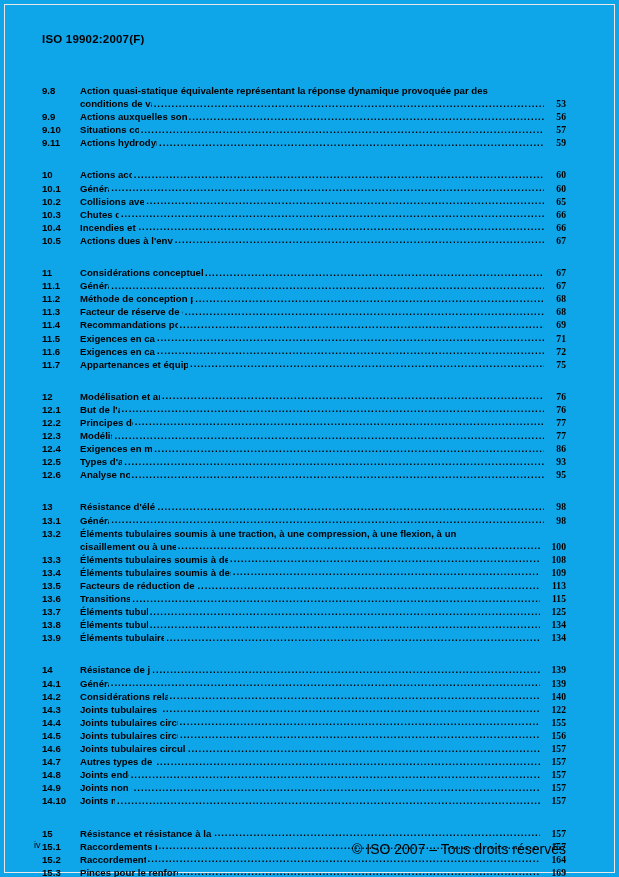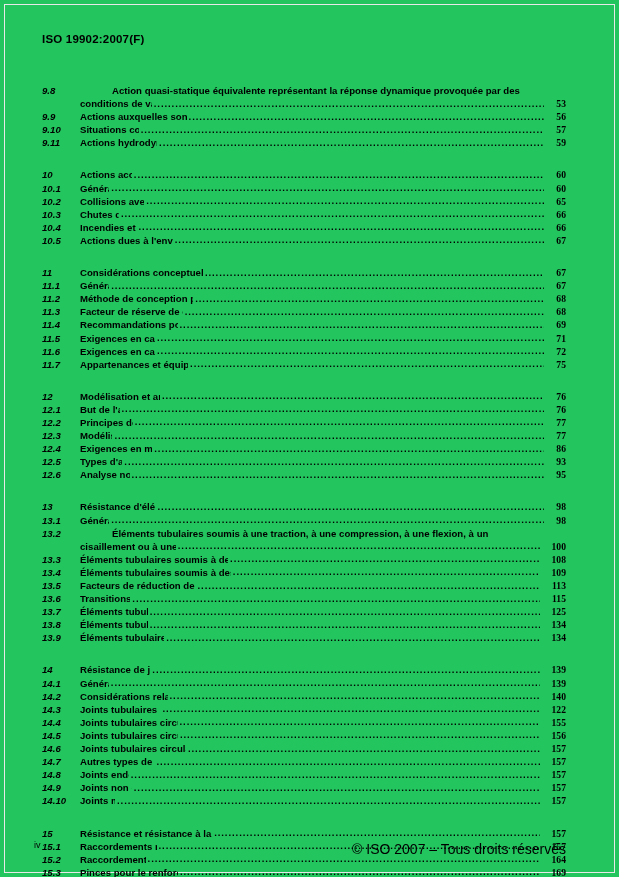--- a/index.html
+++ b/index.html
@@ -8,21 +8,21 @@
     background: #ffffff;
   }
   body {
     font-family: "Liberation Sans", sans-serif;
     -webkit-font-smoothing: antialiased;
   }
   .page {
     position: relative;
     width: 619px;
     height: 877px;
-    background: #22c55e;
+    background: #0ea5e9;
     box-sizing: border-box;
     overflow: hidden;
   }
   .page-frame {
     position: absolute;
     left: 4px;
     top: 4px;
     width: 611px;
     height: 869px;
     border: 1px solid #e8e8e8;
@@ -53,21 +53,20 @@
     line-height: 13.1px;
     letter-spacing: 0.02px;
   }
   .toc-entry.gap {
     margin-top: 19px;
   }
   .num {
     flex: 0 0 38px;
     width: 38px;
     white-space: nowrap;
-    font-style: italic;
   }
   .body-col {
     flex: 1 1 auto;
     min-width: 0;
   }
   .line {
     display: flex;
     align-items: baseline;
     width: 100%;
   }
@@ -89,21 +88,20 @@
   }
   .pg {
     flex: 0 0 auto;
     text-align: right;
     white-space: nowrap;
     padding-left: 12px;
     font-family: Liberation Serif, serif;
   }
   .line.nolead .title-txt {
     white-space: normal;
-    margin-left: 32px;
   }
   .footer-page {
     position: absolute;
     left: 34px;
     top: 840px;
     font-size: 9px;
     color: #000;
   }
   .footer-copy {
     position: absolute;

